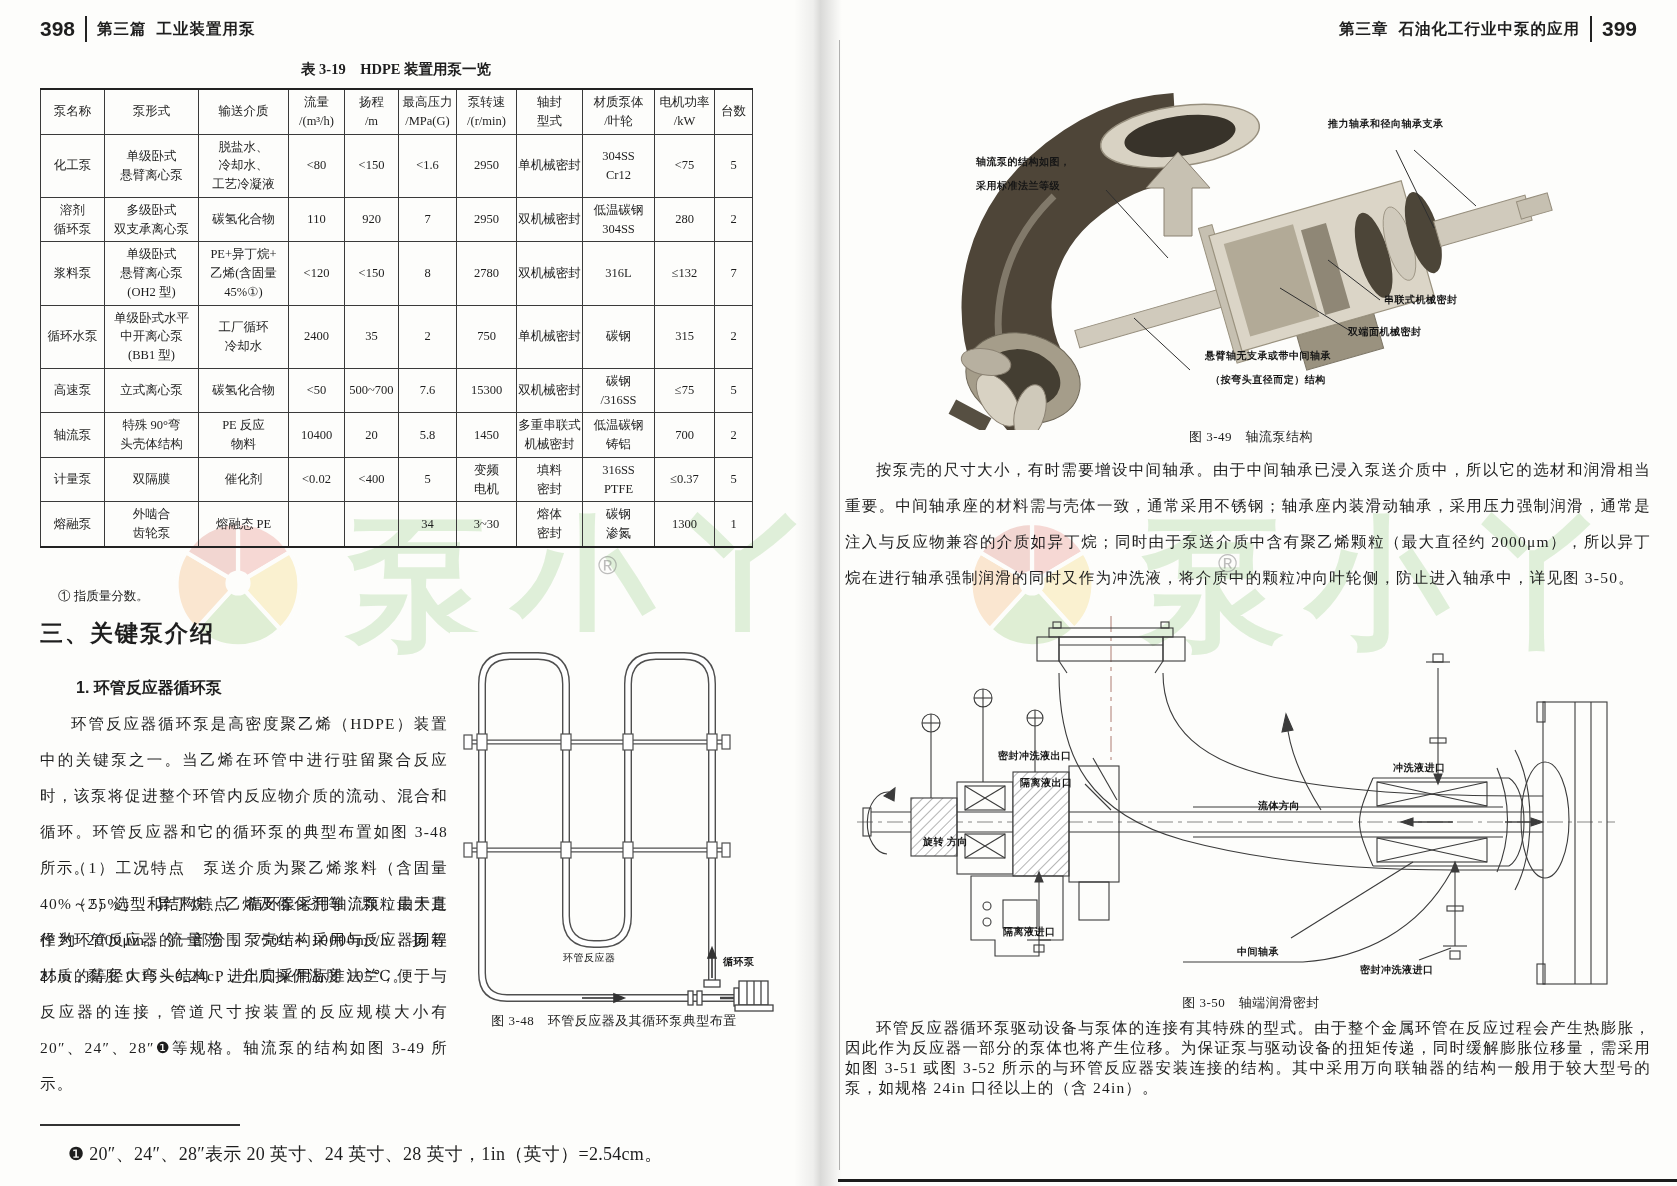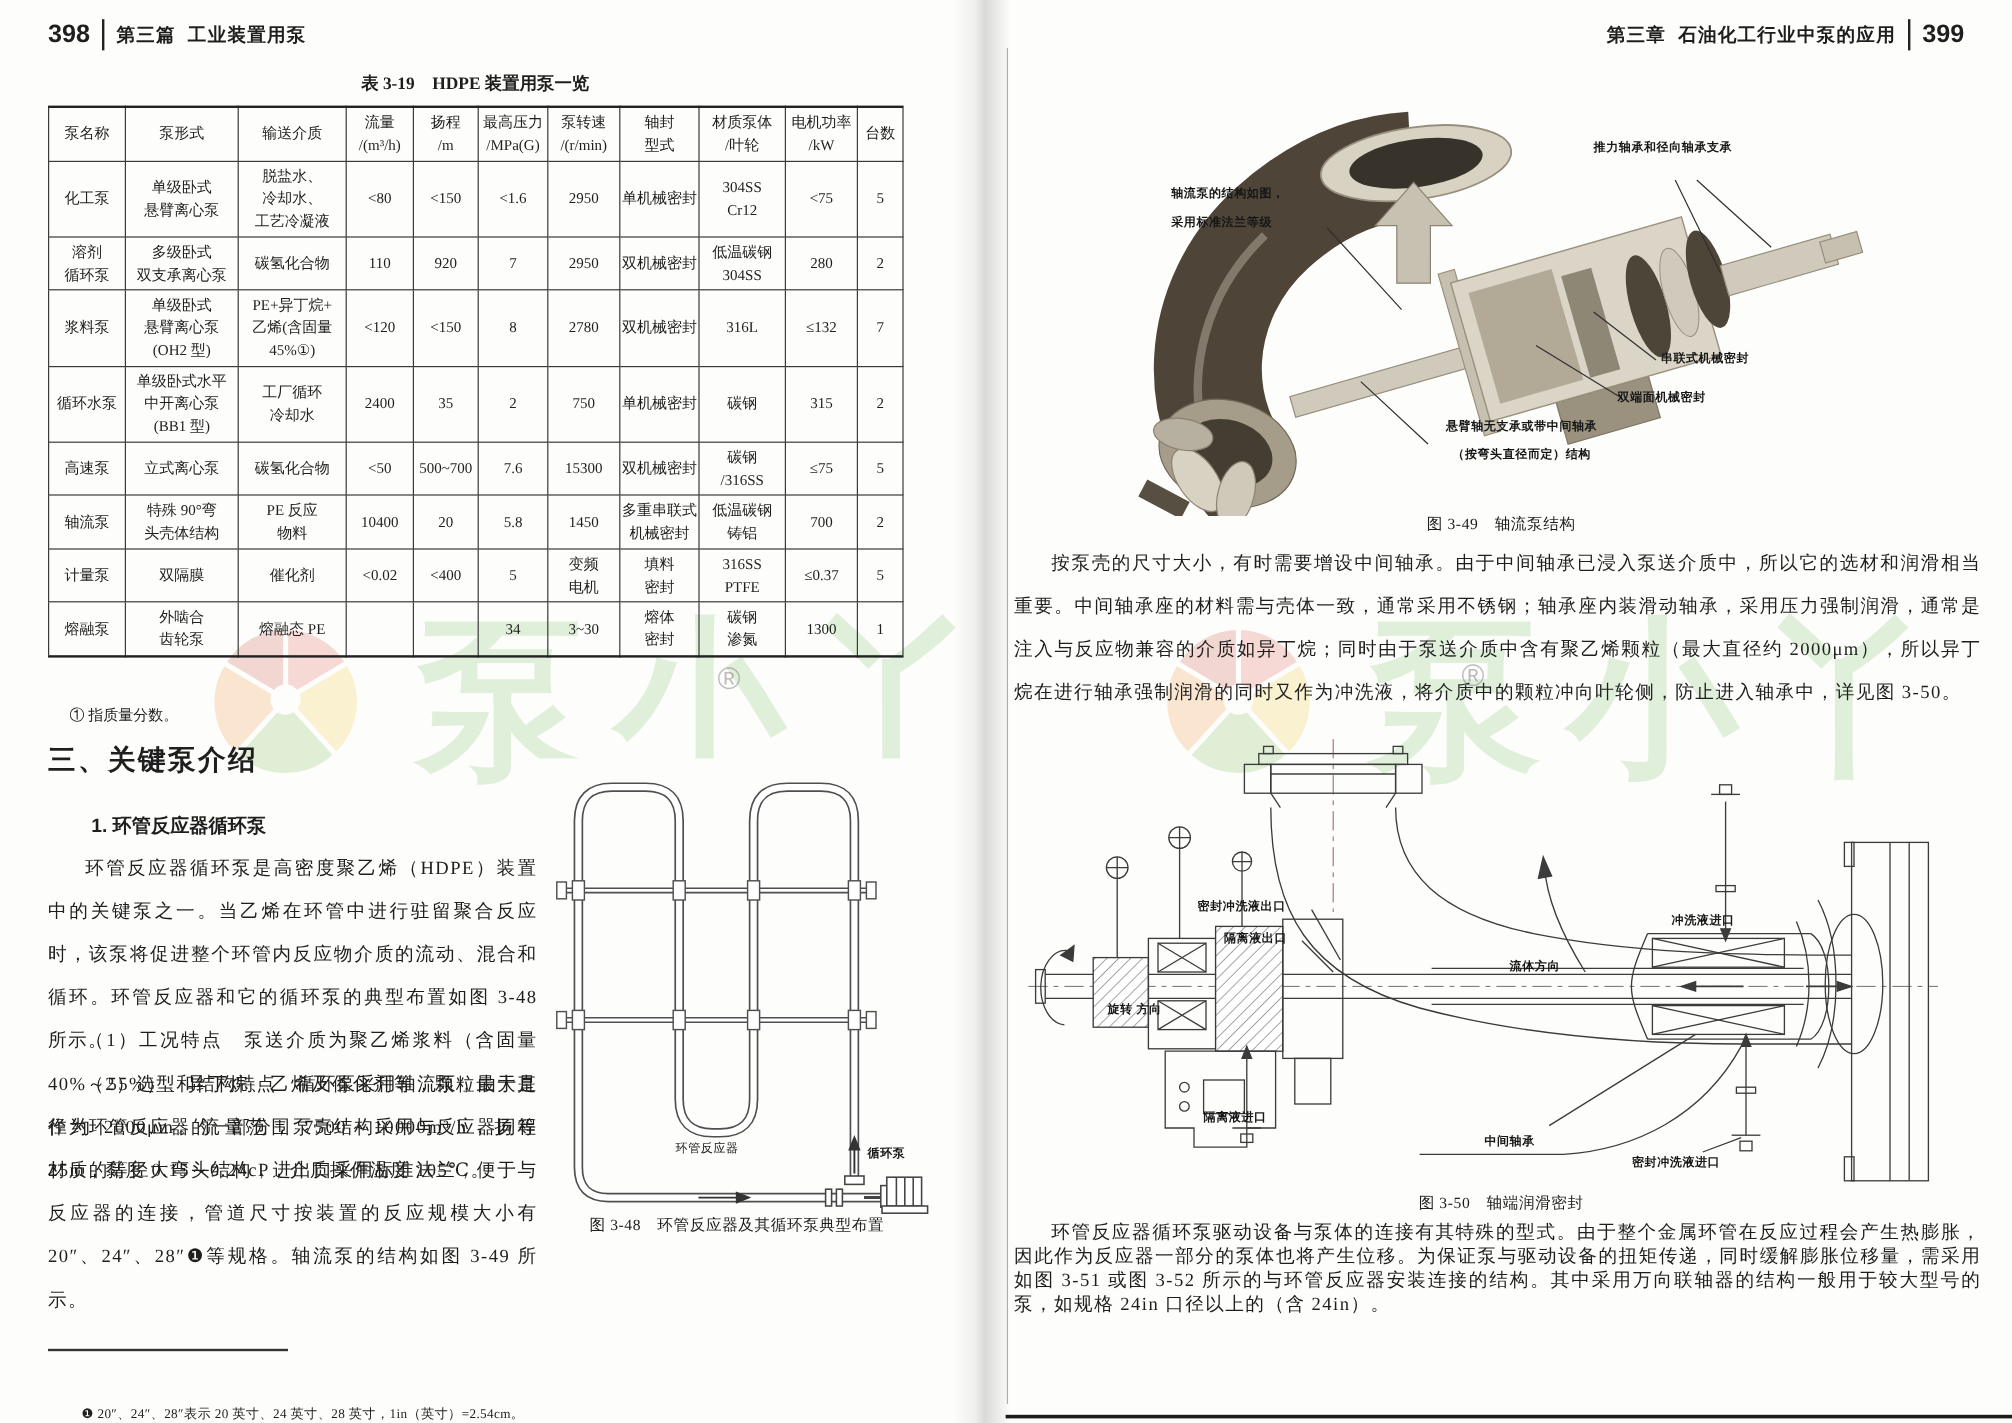--- a/index.html
+++ b/index.html
@@ -21,21 +21,21 @@
               font-weight:400;}
   .tbl-title{font-size:14.5px;font-weight:700;text-align:center;}
   .tbl-note{font-size:12.5px;}
   
   .para{font-size:15.5px;line-height:36px;text-align:justify;text-indent:2em;letter-spacing:1.2px;}
   .sec-head{font-size:23px;font-weight:700;letter-spacing:2px;}
   .sub-head{font-size:16px;font-weight:700;}
   .caption{font-size:13px;text-align:center;letter-spacing:.5px;}
   .fig-label{position:absolute;font-size:10px;font-weight:600;color:#161616;line-height:23px;
              letter-spacing:.5px;white-space:nowrap;}
-  .footnote{font-size:11px;letter-spacing:.3px;margin-top:29px;}
+  .footnote{font-size:18px;letter-spacing:.3px;}
   .divider{height:1.5px;background:#333;}
   
   .wm{position:absolute;display:flex;align-items:center;gap:40px;pointer-events:none;}
   .wm-text{font-family:"Liberation Sans","DejaVu Sans",sans-serif;font-weight:700;
            font-size:142px;color:rgba(138,199,118,0.26);letter-spacing:22px;line-height:1;}
   .wm-reg{position:absolute;font-size:26px;color:rgba(125,125,125,0.5);
           font-family:"Liberation Sans",sans-serif;}
   .gutter{position:absolute;top:0;height:100%;left:794px;width:48px;
           background:linear-gradient(to right,rgba(0,0,0,0),rgba(0,0,0,.06) 40%,rgba(0,0,0,.14) 55%,rgba(0,0,0,0));}
   .gutter-line{position:absolute;left:839px;top:40px;width:1px;height:1130px;background:rgba(40,40,40,.35);}

